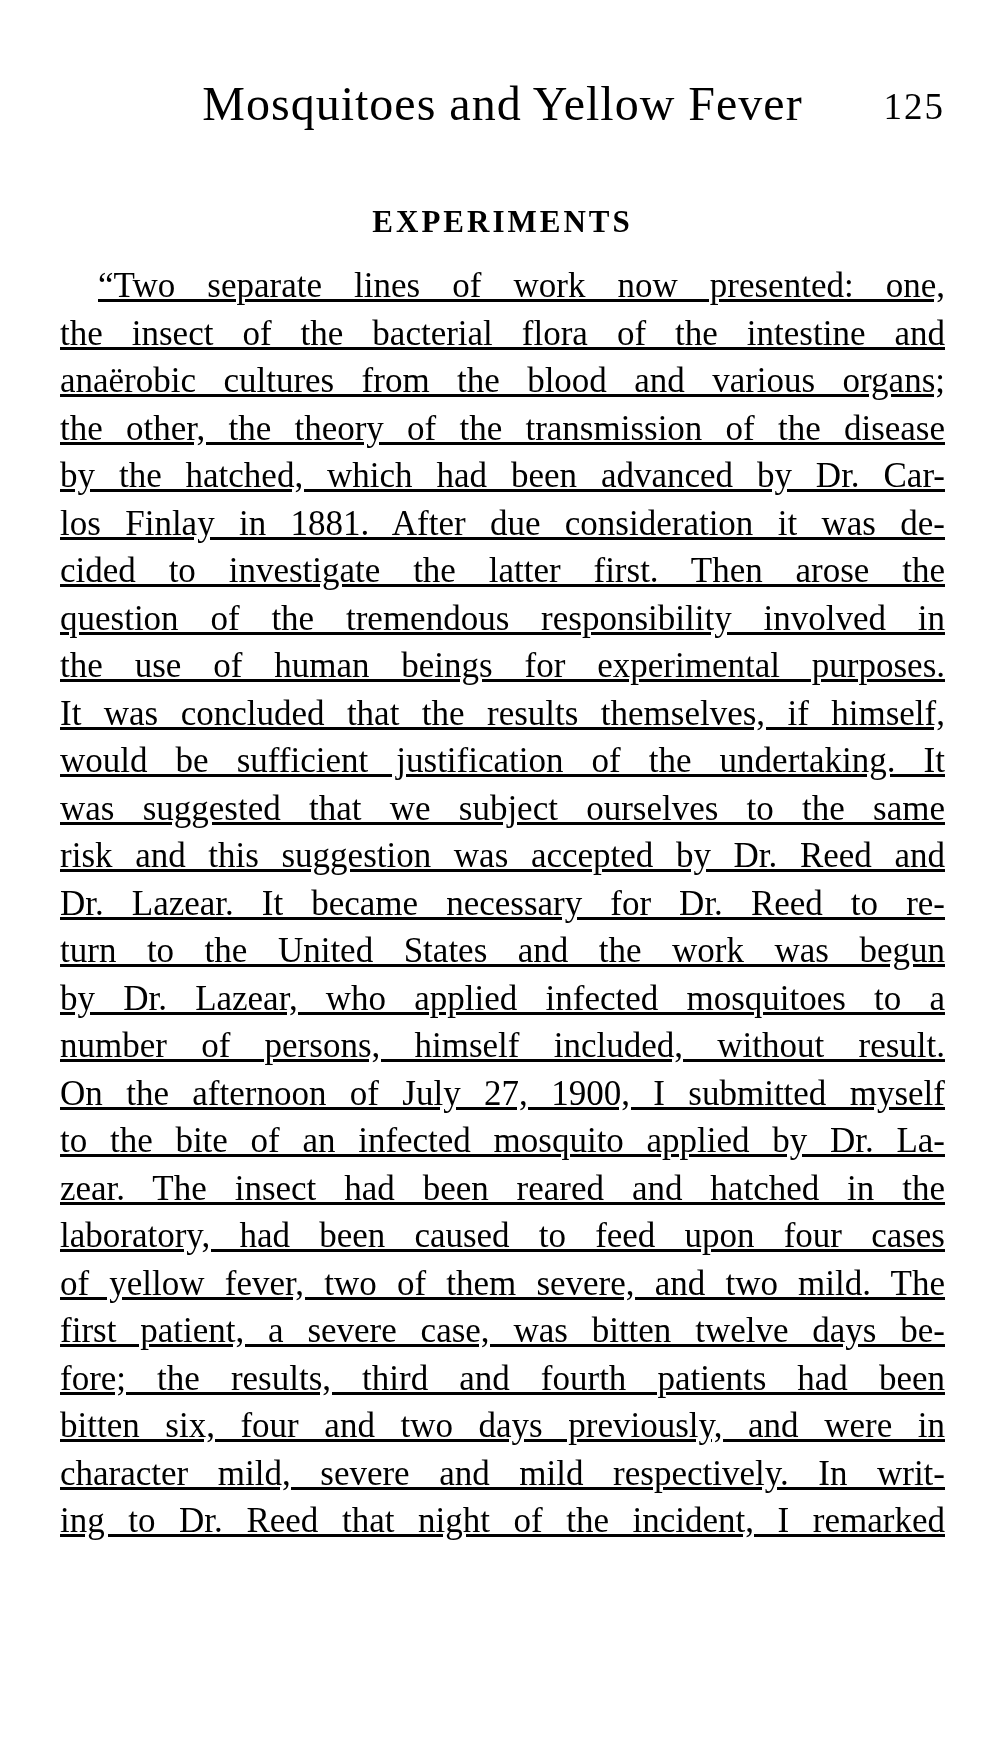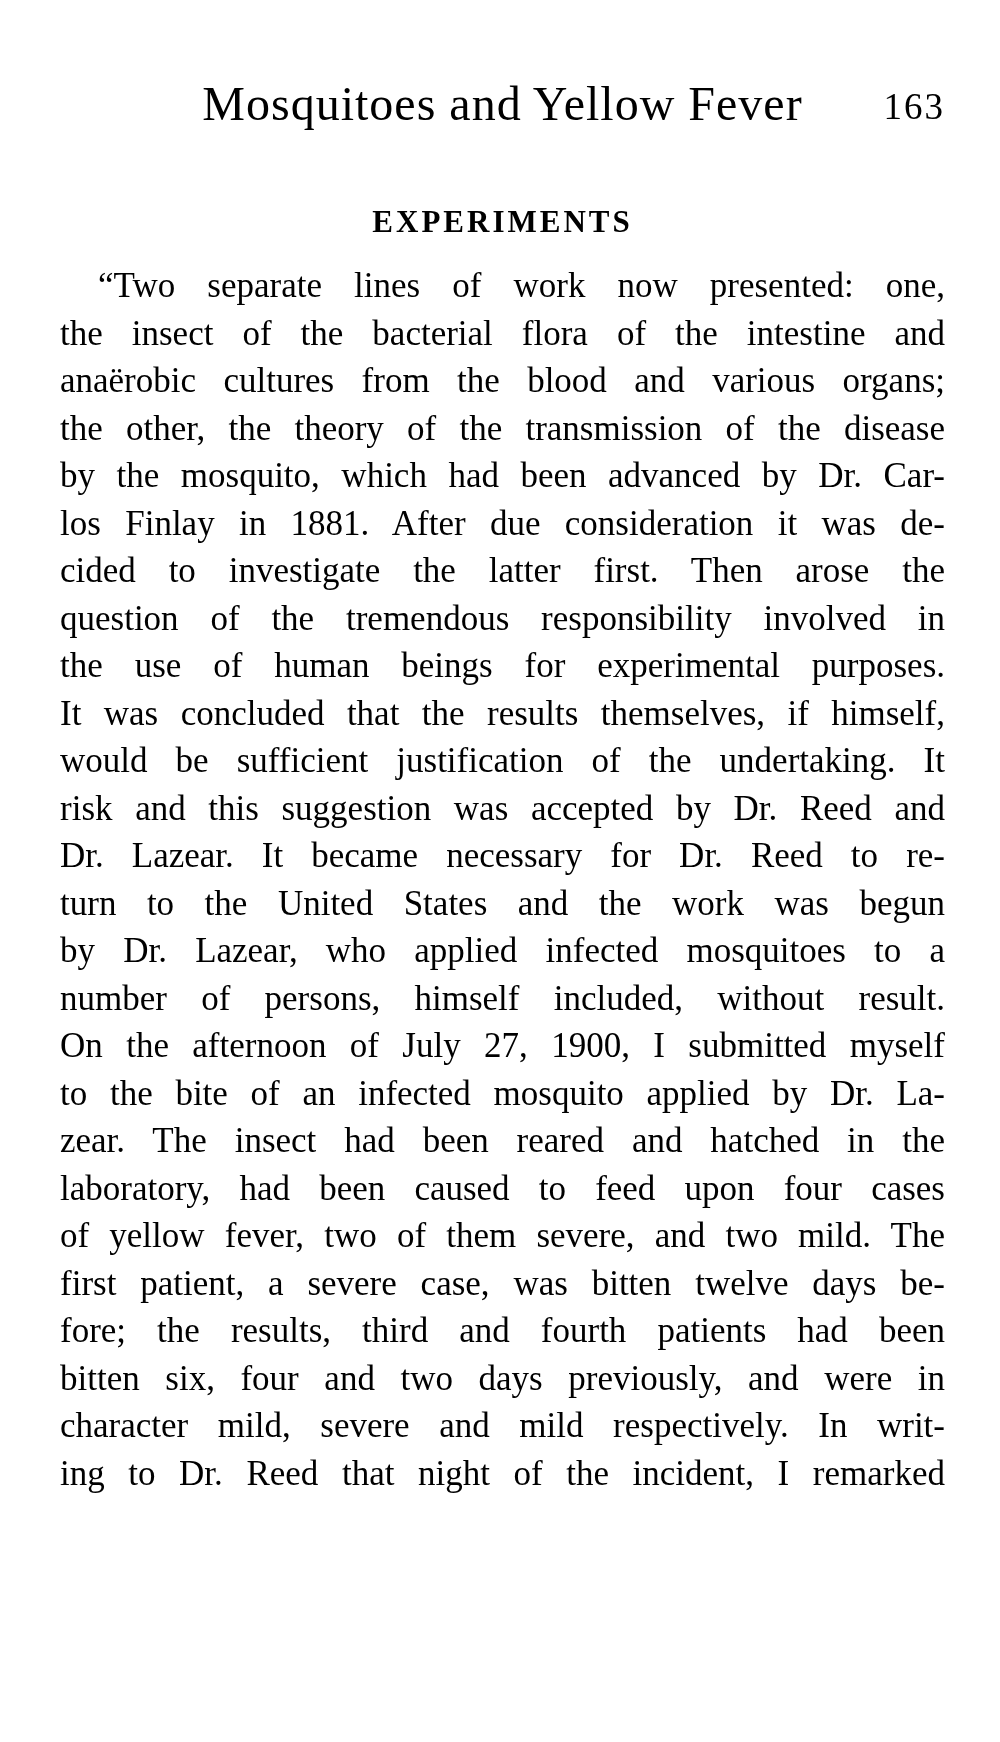--- a/index.html
+++ b/index.html
@@ -58,49 +58,51 @@
     width: 885px;
     font-size: 35px;
     line-height: 47.5px;
   }
   .text-line {
     text-align: justify;
     text-align-last: justify;
     white-space: normal;
     height: 47.5px;
     overflow: visible;
+    text-decoration: underline;
   }
   .text-line.first-line {
     text-indent: 38px;
   }
 </style>
 </head>
 <body>
 
 <div class="page">
 
   <div class="running-header">
     <span class="running-title">Mosquitoes and Yellow Fever</span>
-    <span class="page-number">163</span>
+    <span class="page-number">125</span>
   </div>
 
   <h2 class="section-heading">EXPERIMENTS</h2>
 
   <div class="body-text" id="body-lines">
       <div class="text-line first-line">“Two separate lines of work now presented: one,</div>
       <div class="text-line">the insect of the bacterial flora of the intestine and</div>
       <div class="text-line">anaërobic cultures from the blood and various organs;</div>
       <div class="text-line">the other, the theory of the transmission of the disease</div>
-      <div class="text-line">by the mosquito, which had been advanced by Dr. Car-</div>
+      <div class="text-line">by the hatched, which had been advanced by Dr. Car-</div>
       <div class="text-line">los Finlay in 1881.  After due consideration it was de-</div>
       <div class="text-line">cided to investigate the latter first.  Then arose the</div>
       <div class="text-line">question of the tremendous responsibility involved in</div>
       <div class="text-line">the use of human beings for experimental purposes.</div>
       <div class="text-line">It was concluded that the results themselves, if himself,</div>
       <div class="text-line">would be sufficient justification of the undertaking.  It</div>
+      <div class="text-line">was suggested that we subject ourselves to the same</div>
       <div class="text-line">risk and this suggestion was accepted by Dr. Reed and</div>
       <div class="text-line">Dr. Lazear.  It became necessary for Dr. Reed to re-</div>
       <div class="text-line">turn to the United States and the work was begun</div>
       <div class="text-line">by Dr. Lazear, who applied infected mosquitoes to a</div>
       <div class="text-line">number of persons, himself included, without result.</div>
       <div class="text-line">On the afternoon of July 27, 1900, I submitted myself</div>
       <div class="text-line">to the bite of an infected mosquito applied by Dr. La-</div>
       <div class="text-line">zear.  The insect had been reared and hatched in the</div>
       <div class="text-line">laboratory, had been caused to feed upon four cases</div>
       <div class="text-line">of yellow fever, two of them severe, and two mild.  The</div>

